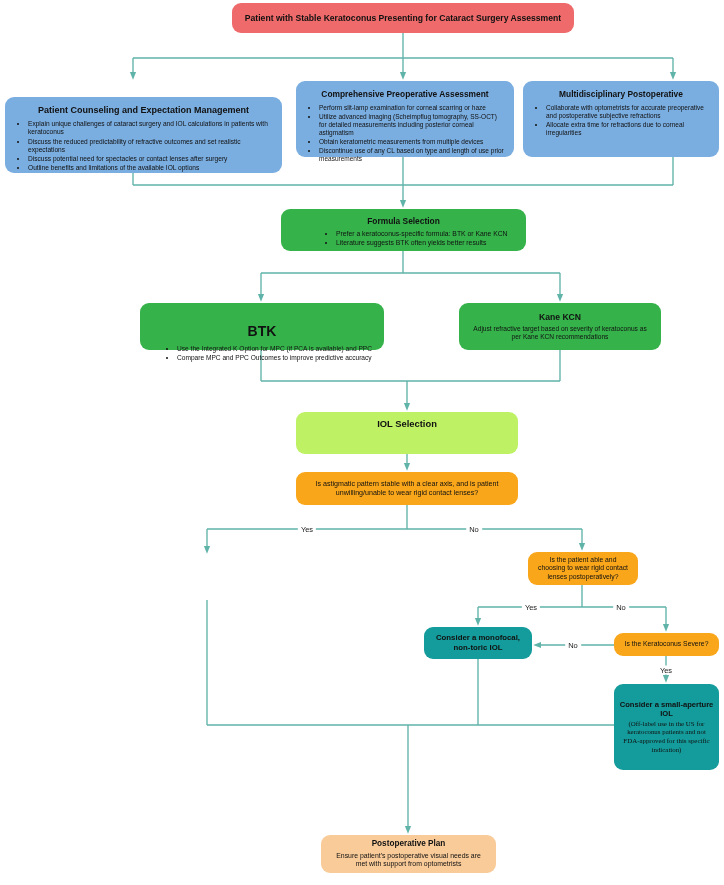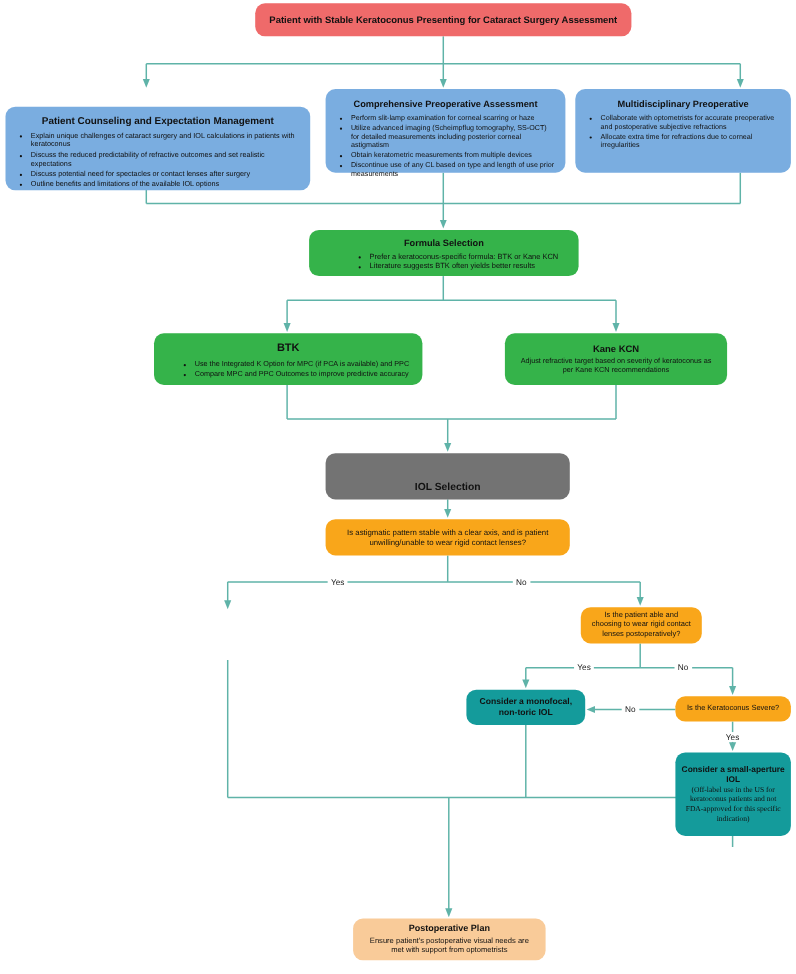--- a/index.html
+++ b/index.html
@@ -93,35 +93,35 @@
     left: 281px; top: 209px; width: 245px; height: 42px;
     background: #35b34a;
   }
   #n-formula .title { font-size: 8.4px; margin-top: 1px; }
   #n-formula ul { font-size: 6.8px; padding-left: 46px; margin-top: 3px; }
 
   #n-btk {
     left: 140px; top: 303px; width: 244px; height: 47px;
     background: #35b34a;
   }
-  #n-btk .title { font-size: 10px; margin-top: 2px; }
+  #n-btk .title { font-size: 14px; margin-top: 14px; }
   #n-btk ul { font-size: 6.6px; padding-left: 28px; margin-top: 4px; }
 
   #n-kane {
     left: 459px; top: 303px; width: 202px; height: 47px;
     background: #35b34a;
     display: flex; flex-direction: column; justify-content: center;
   }
   #n-kane .title { font-size: 8.6px; }
   #n-kane .sub { font-size: 6.6px; margin-top: 2px; }
 
   #n-iol {
     left: 296px; top: 412px; width: 222px; height: 42px;
-    background: #737373;
-    display: flex; align-items: flex-end; justify-content: center;
+    background: #bef264;
+    display: flex; align-items: flex-start; justify-content: center;
   }
   #n-iol .title { font-size: 9.4px; }
 
   #n-q1 {
     left: 296px; top: 472px; width: 222px; height: 33px;
     background: #f9a61a;
     display: flex; align-items: center; justify-content: center;
   }
   #n-q1 .sub { font-size: 7.1px; }
 
@@ -149,21 +149,21 @@
   #n-mono .title { font-size: 7.8px; }
 
   #n-q3 {
     left: 614px; top: 633px; width: 105px; height: 23px;
     background: #f9a61a;
     display: flex; align-items: center; justify-content: center;
   }
   #n-q3 .sub { font-size: 6.8px; }
 
   #n-small {
-    left: 614px; top: 684px; width: 105px; height: 76px;
+    left: 614px; top: 684px; width: 105px; height: 86px;
     background: #149b9b;
     display: flex; flex-direction: column; justify-content: center;
     padding: 19px 5px;
   }
   #n-small .title { font-size: 7.6px; }
   #n-small .sub {
     font-size: 6.9px;
     font-family: "Liberation Serif", serif;
     margin-top: 1px;
   }
@@ -253,21 +253,21 @@
     <span class="title">Comprehensive Preoperative Assessment</span>
     <ul>
       <li>Perform slit-lamp examination for corneal scarring or haze</li>
       <li>Utilize advanced imaging (Scheimpflug tomography, SS-OCT) for detailed measurements including posterior corneal astigmatism</li>
       <li>Obtain keratometric measurements from multiple devices</li>
       <li>Discontinue use of any CL based on type and length of use prior measurements</li>
     </ul>
   </div>
 
   <div class="node" id="n-multidisc">
-    <span class="title">Multidisciplinary Preoperative</span>
+    <span class="title">Multidisciplinary Postoperative</span>
     <ul>
       <li>Collaborate with optometrists for accurate preoperative and postoperative subjective refractions</li>
       <li>Allocate extra time for refractions due to corneal irregularities</li>
     </ul>
   </div>
 
   <div class="node" id="n-formula">
     <span class="title">Formula Selection</span>
     <ul>
       <li>Prefer a keratoconus-specific formula: BTK or Kane KCN</li>

